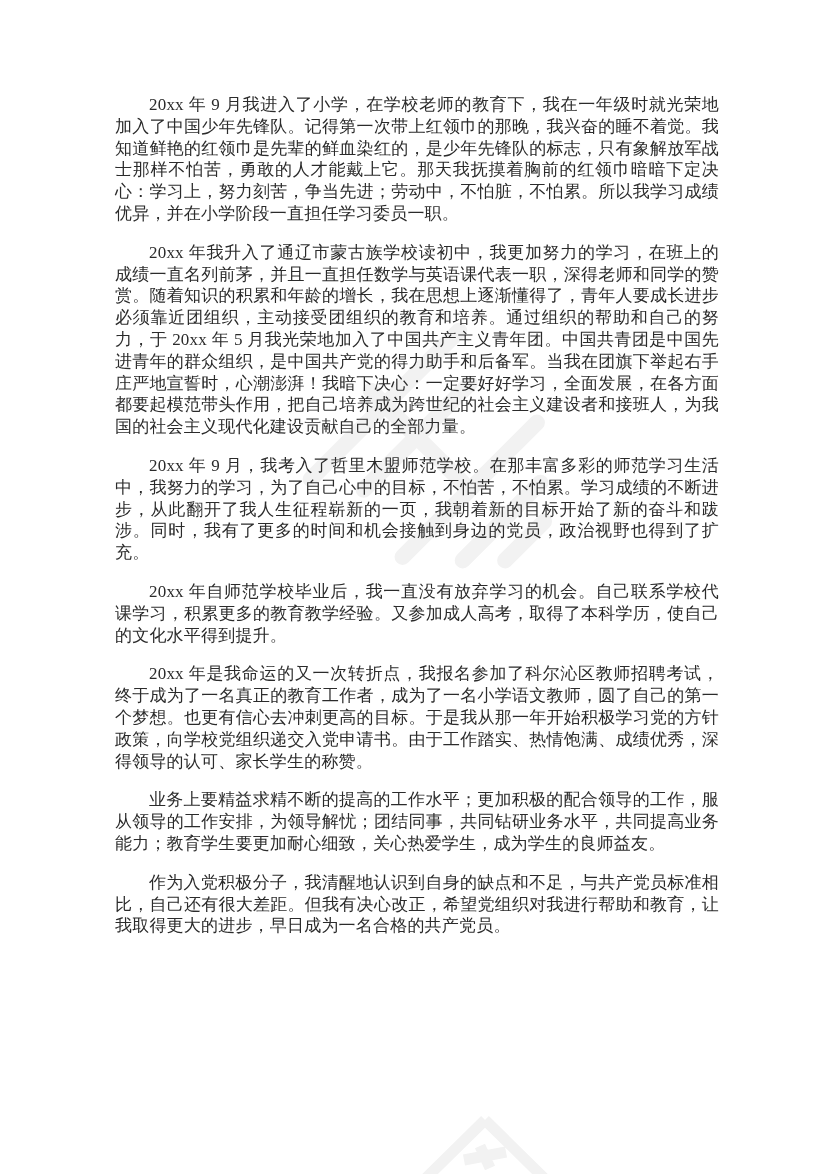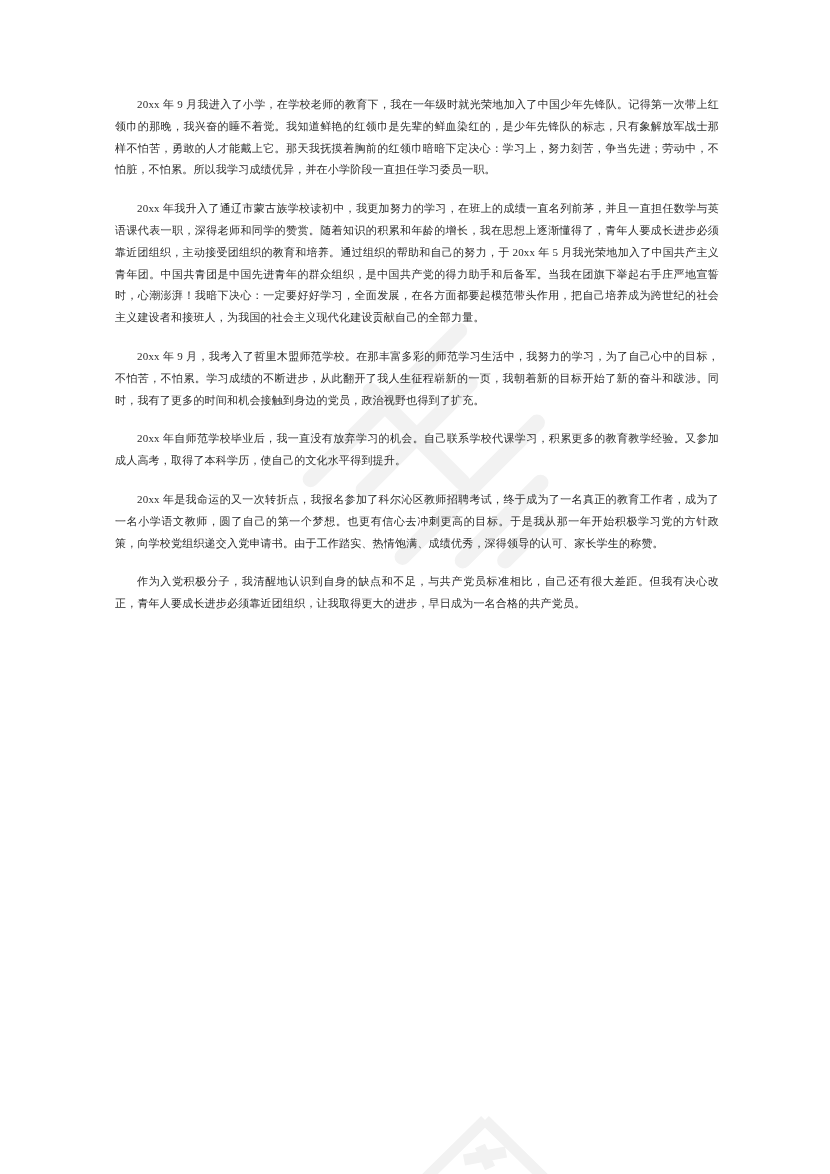--- a/index.html
+++ b/index.html
@@ -18,21 +18,21 @@
     position: absolute;
     inset: 0;
     background: #ffffff;
   }
   .doc-body {
     position: absolute;
     left: 115px;
     top: 94px;
     width: 604px;
     color: #2b2b2b;
-    font-size: 11px;
+    font-size: 17px;
     line-height: 21.8px;
     text-align: justify;
     z-index: 2;
   }
   .doc-body p {
     margin: 0 0 17px 0;
     text-indent: 2em;
     letter-spacing: 0.2px;
   }
   
@@ -78,16 +78,17 @@
       <path d="M44 48 L86 40 M60 34 L70 56"></path>
     </g>
   </svg>
 
   <div class="doc-body">
     <p>20xx 年 9 月我进入了小学，在学校老师的教育下，我在一年级时就光荣地加入了中国少年先锋队。记得第一次带上红领巾的那晚，我兴奋的睡不着觉。我知道鲜艳的红领巾是先辈的鲜血染红的，是少年先锋队的标志，只有象解放军战士那样不怕苦，勇敢的人才能戴上它。那天我抚摸着胸前的红领巾暗暗下定决心：学习上，努力刻苦，争当先进；劳动中，不怕脏，不怕累。所以我学习成绩优异，并在小学阶段一直担任学习委员一职。</p>
     <p>20xx 年我升入了通辽市蒙古族学校读初中，我更加努力的学习，在班上的成绩一直名列前茅，并且一直担任数学与英语课代表一职，深得老师和同学的赞赏。随着知识的积累和年龄的增长，我在思想上逐渐懂得了，青年人要成长进步必须靠近团组织，主动接受团组织的教育和培养。通过组织的帮助和自己的努力，于 20xx 年 5 月我光荣地加入了中国共产主义青年团。中国共青团是中国先进青年的群众组织，是中国共产党的得力助手和后备军。当我在团旗下举起右手庄严地宣誓时，心潮澎湃！我暗下决心：一定要好好学习，全面发展，在各方面都要起模范带头作用，把自己培养成为跨世纪的社会主义建设者和接班人，为我国的社会主义现代化建设贡献自己的全部力量。</p>
     <p>20xx 年 9 月，我考入了哲里木盟师范学校。在那丰富多彩的师范学习生活中，我努力的学习，为了自己心中的目标，不怕苦，不怕累。学习成绩的不断进步，从此翻开了我人生征程崭新的一页，我朝着新的目标开始了新的奋斗和跋涉。同时，我有了更多的时间和机会接触到身边的党员，政治视野也得到了扩充。</p>
     <p>20xx 年自师范学校毕业后，我一直没有放弃学习的机会。自己联系学校代课学习，积累更多的教育教学经验。又参加成人高考，取得了本科学历，使自己的文化水平得到提升。</p>
     <p>20xx 年是我命运的又一次转折点，我报名参加了科尔沁区教师招聘考试，终于成为了一名真正的教育工作者，成为了一名小学语文教师，圆了自己的第一个梦想。也更有信心去冲刺更高的目标。于是我从那一年开始积极学习党的方针政策，向学校党组织递交入党申请书。由于工作踏实、热情饱满、成绩优秀，深得领导的认可、家长学生的称赞。</p>
-    <p>作为入党积极分子，我清醒地认识到自身的缺点和不足，与共产党员标准相比，自己还有很大差距。但我有决心改正，青年人要成长进步必须靠近团组织，让我取得更大的进步，早日成为一名合格的共产党员。</p>
+    <p>业务上要精益求精不断的提高的工作水平；更加积极的配合领导的工作，服从领导的工作安排，为领导解忧；团结同事，共同钻研业务水平，共同提高业务能力；教育学生要更加耐心细致，关心热爱学生，成为学生的良师益友。</p>
+    <p>作为入党积极分子，我清醒地认识到自身的缺点和不足，与共产党员标准相比，自己还有很大差距。但我有决心改正，希望党组织对我进行帮助和教育，让我取得更大的进步，早日成为一名合格的共产党员。</p>
   </div>
 
 </div>
 
 </body></html>

